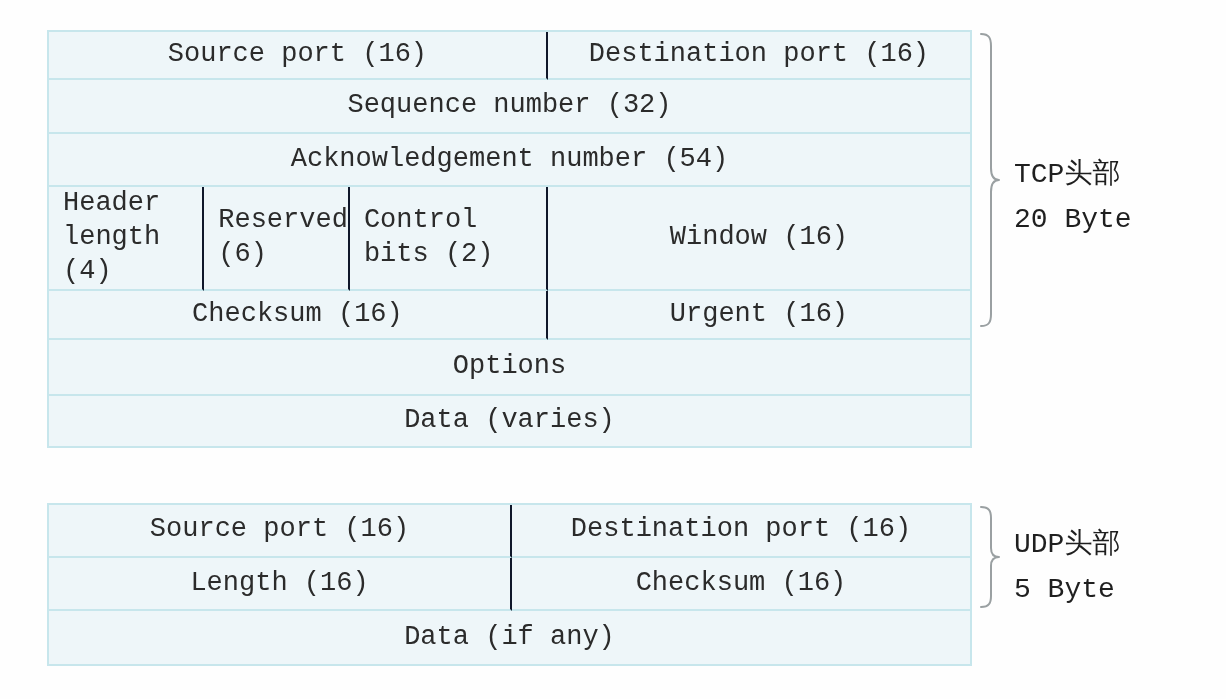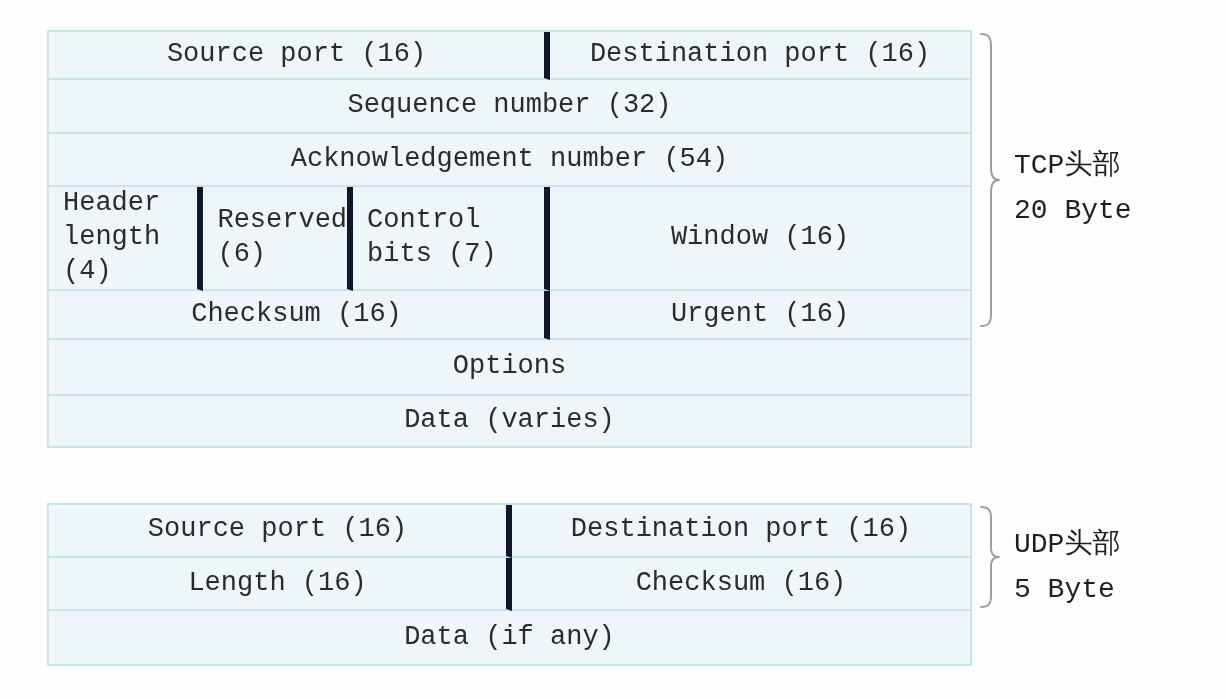--- a/index.html
+++ b/index.html
@@ -30,21 +30,21 @@
     grid-template-rows: 49fr 56fr 55fr 98fr 51fr 58fr 51fr;
   }
   .udp-grid {
     left: 47px; top: 503px;
     width: 925px; height: 163px;
     grid-template-columns: 465fr 460fr;
     grid-template-rows: 54fr 55fr 54fr;
   }
   .cell {
     box-sizing: border-box;
-    border-right: 6px solid #0f172a;
+    border-right: 2px solid #0f172a;
     border-bottom: 2px solid #c7e6ec;
     display: flex;
     align-items: center;
     justify-content: center;
     font-size: 27px;
     line-height: 1.25;
     letter-spacing: 0px;
     white-space: nowrap;
   }
   .cell.left {
@@ -85,36 +85,36 @@
 
     <div class="cell no-r" style="grid-column:1/5; grid-row:2;">Sequence number (32)</div>
 
     <div class="cell no-r" style="grid-column:1/5; grid-row:3;">Acknowledgement number (54)</div>
 
     <div class="cell left" style="grid-column:1/2; grid-row:4;">Header
 length (4)</div>
     <div class="cell left" style="grid-column:2/3; grid-row:4;">Reserved
 (6)</div>
     <div class="cell left" style="grid-column:3/4; grid-row:4;">Control
-bits (7)</div>
+bits (2)</div>
     <div class="cell no-r" style="grid-column:4/5; grid-row:4;">Window (16)</div>
 
     <div class="cell" style="grid-column:1/4; grid-row:5;">Checksum (16)</div>
     <div class="cell no-r" style="grid-column:4/5; grid-row:5;">Urgent (16)</div>
 
     <div class="cell no-r no-b" style="grid-column:1/5; grid-row:7;">Data (varies)</div>
 
     <div class="cell no-r" style="grid-column:1/5; grid-row:6;">Options</div>
   </div>
 
   <svg class="brace" style="left:978px; top:32px;" width="26" height="296" viewBox="0 0 26 296" aria-hidden="true">
     <path d="M3,2 C11,2 13,6 13,14 L13,136 C13,143 15,148 21,148 C15,148 13,153 13,160 L13,282 C13,290 11,294 3,294"></path>
   </svg>
 
-  <div class="side-label" style="left:1014px; top:143px;">
+  <div class="side-label" style="left:1014px; top:152px;">
     <div>TCP头部</div>
     <div>20 Byte</div>
   </div>
 
   <div class="hdr-grid udp-grid">
     <div class="cell" style="grid-column:1/2; grid-row:1;">Source port (16)</div>
     <div class="cell no-r" style="grid-column:2/3; grid-row:1;">Destination port (16)</div>
 
     <div class="cell" style="grid-column:1/2; grid-row:2;">Length (16)</div>
     <div class="cell no-r" style="grid-column:2/3; grid-row:2;">Checksum (16)</div>

